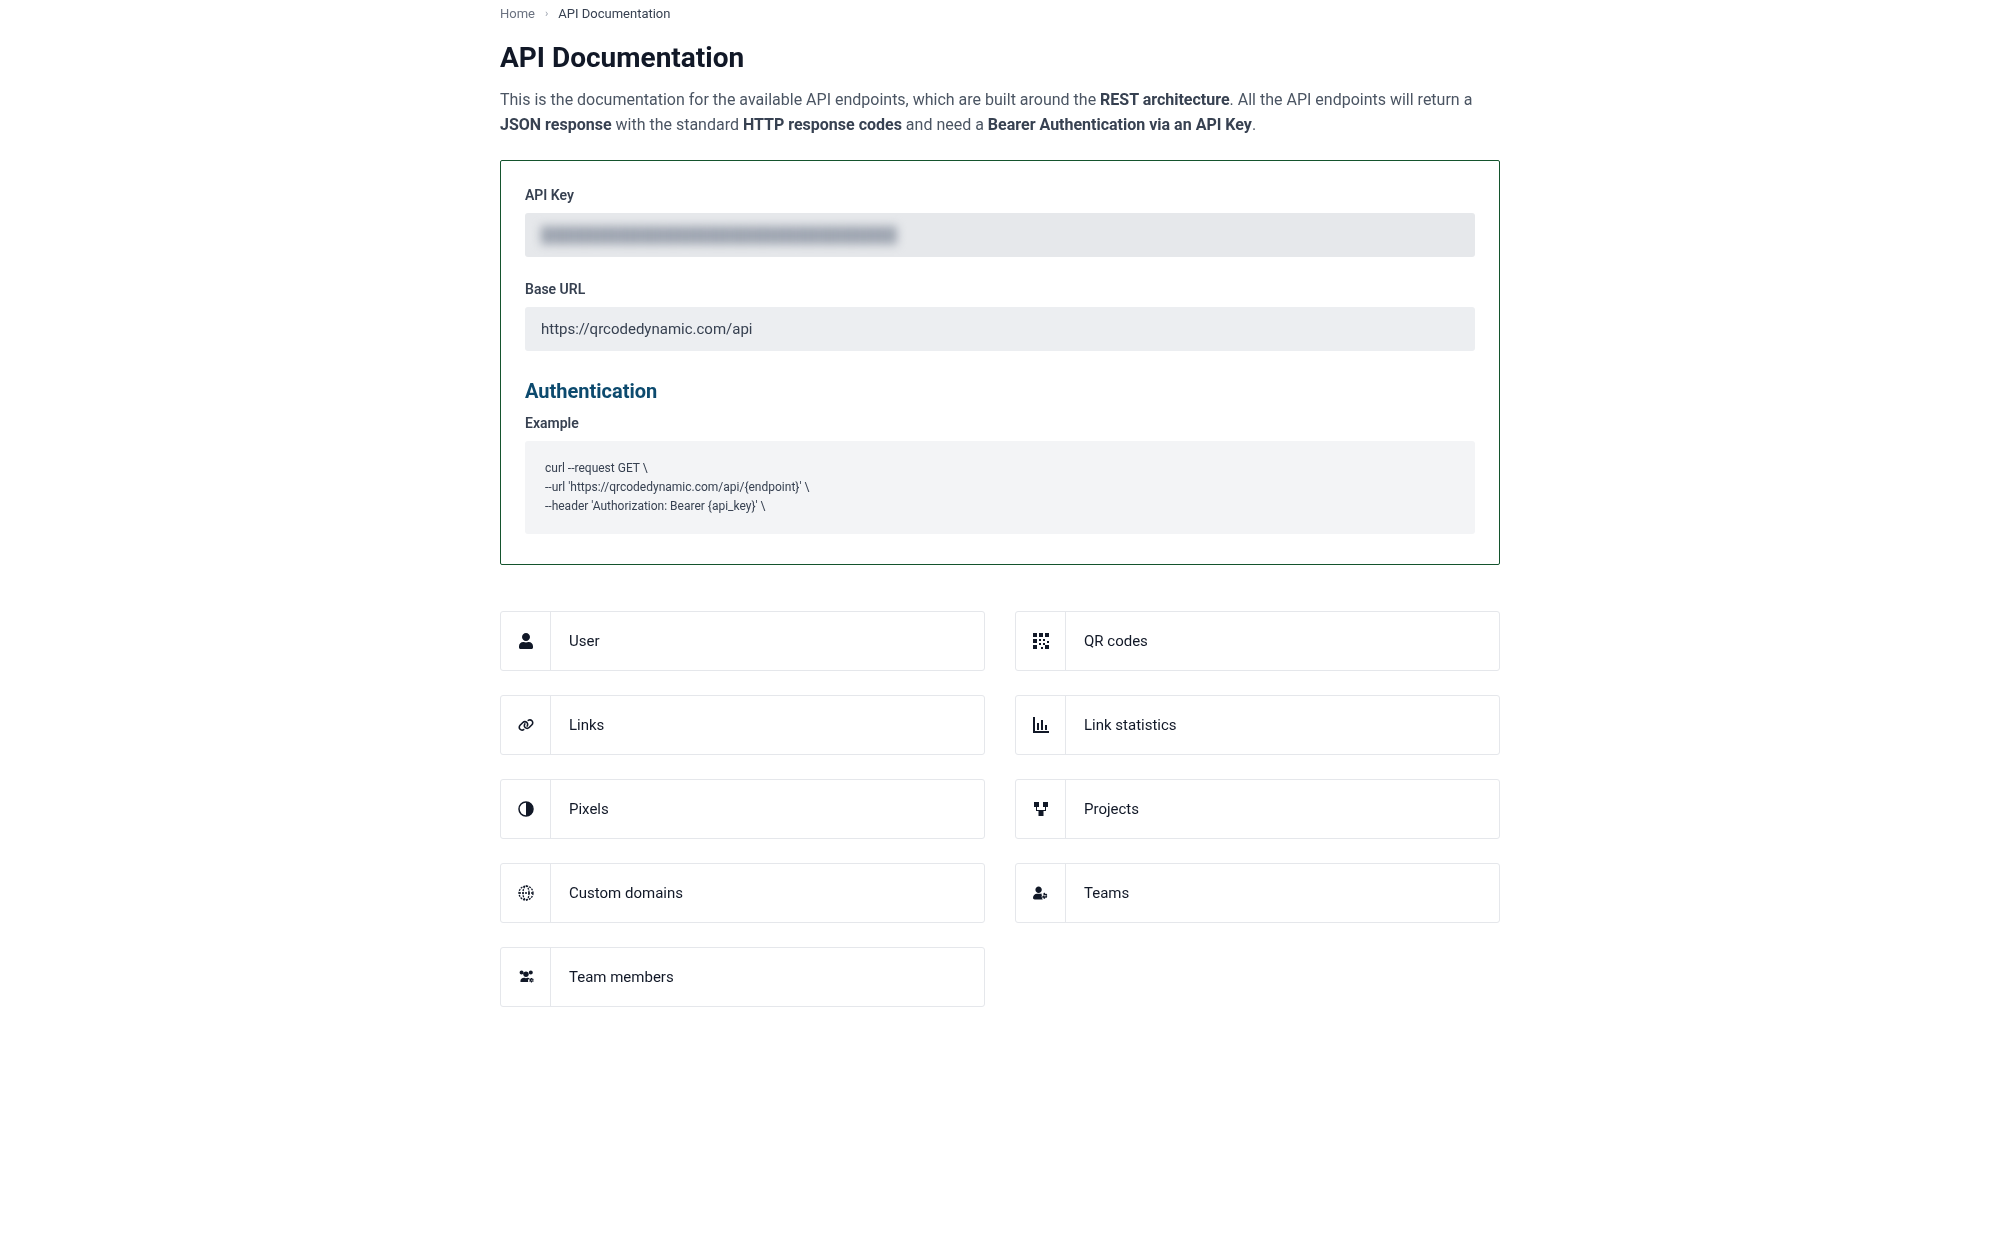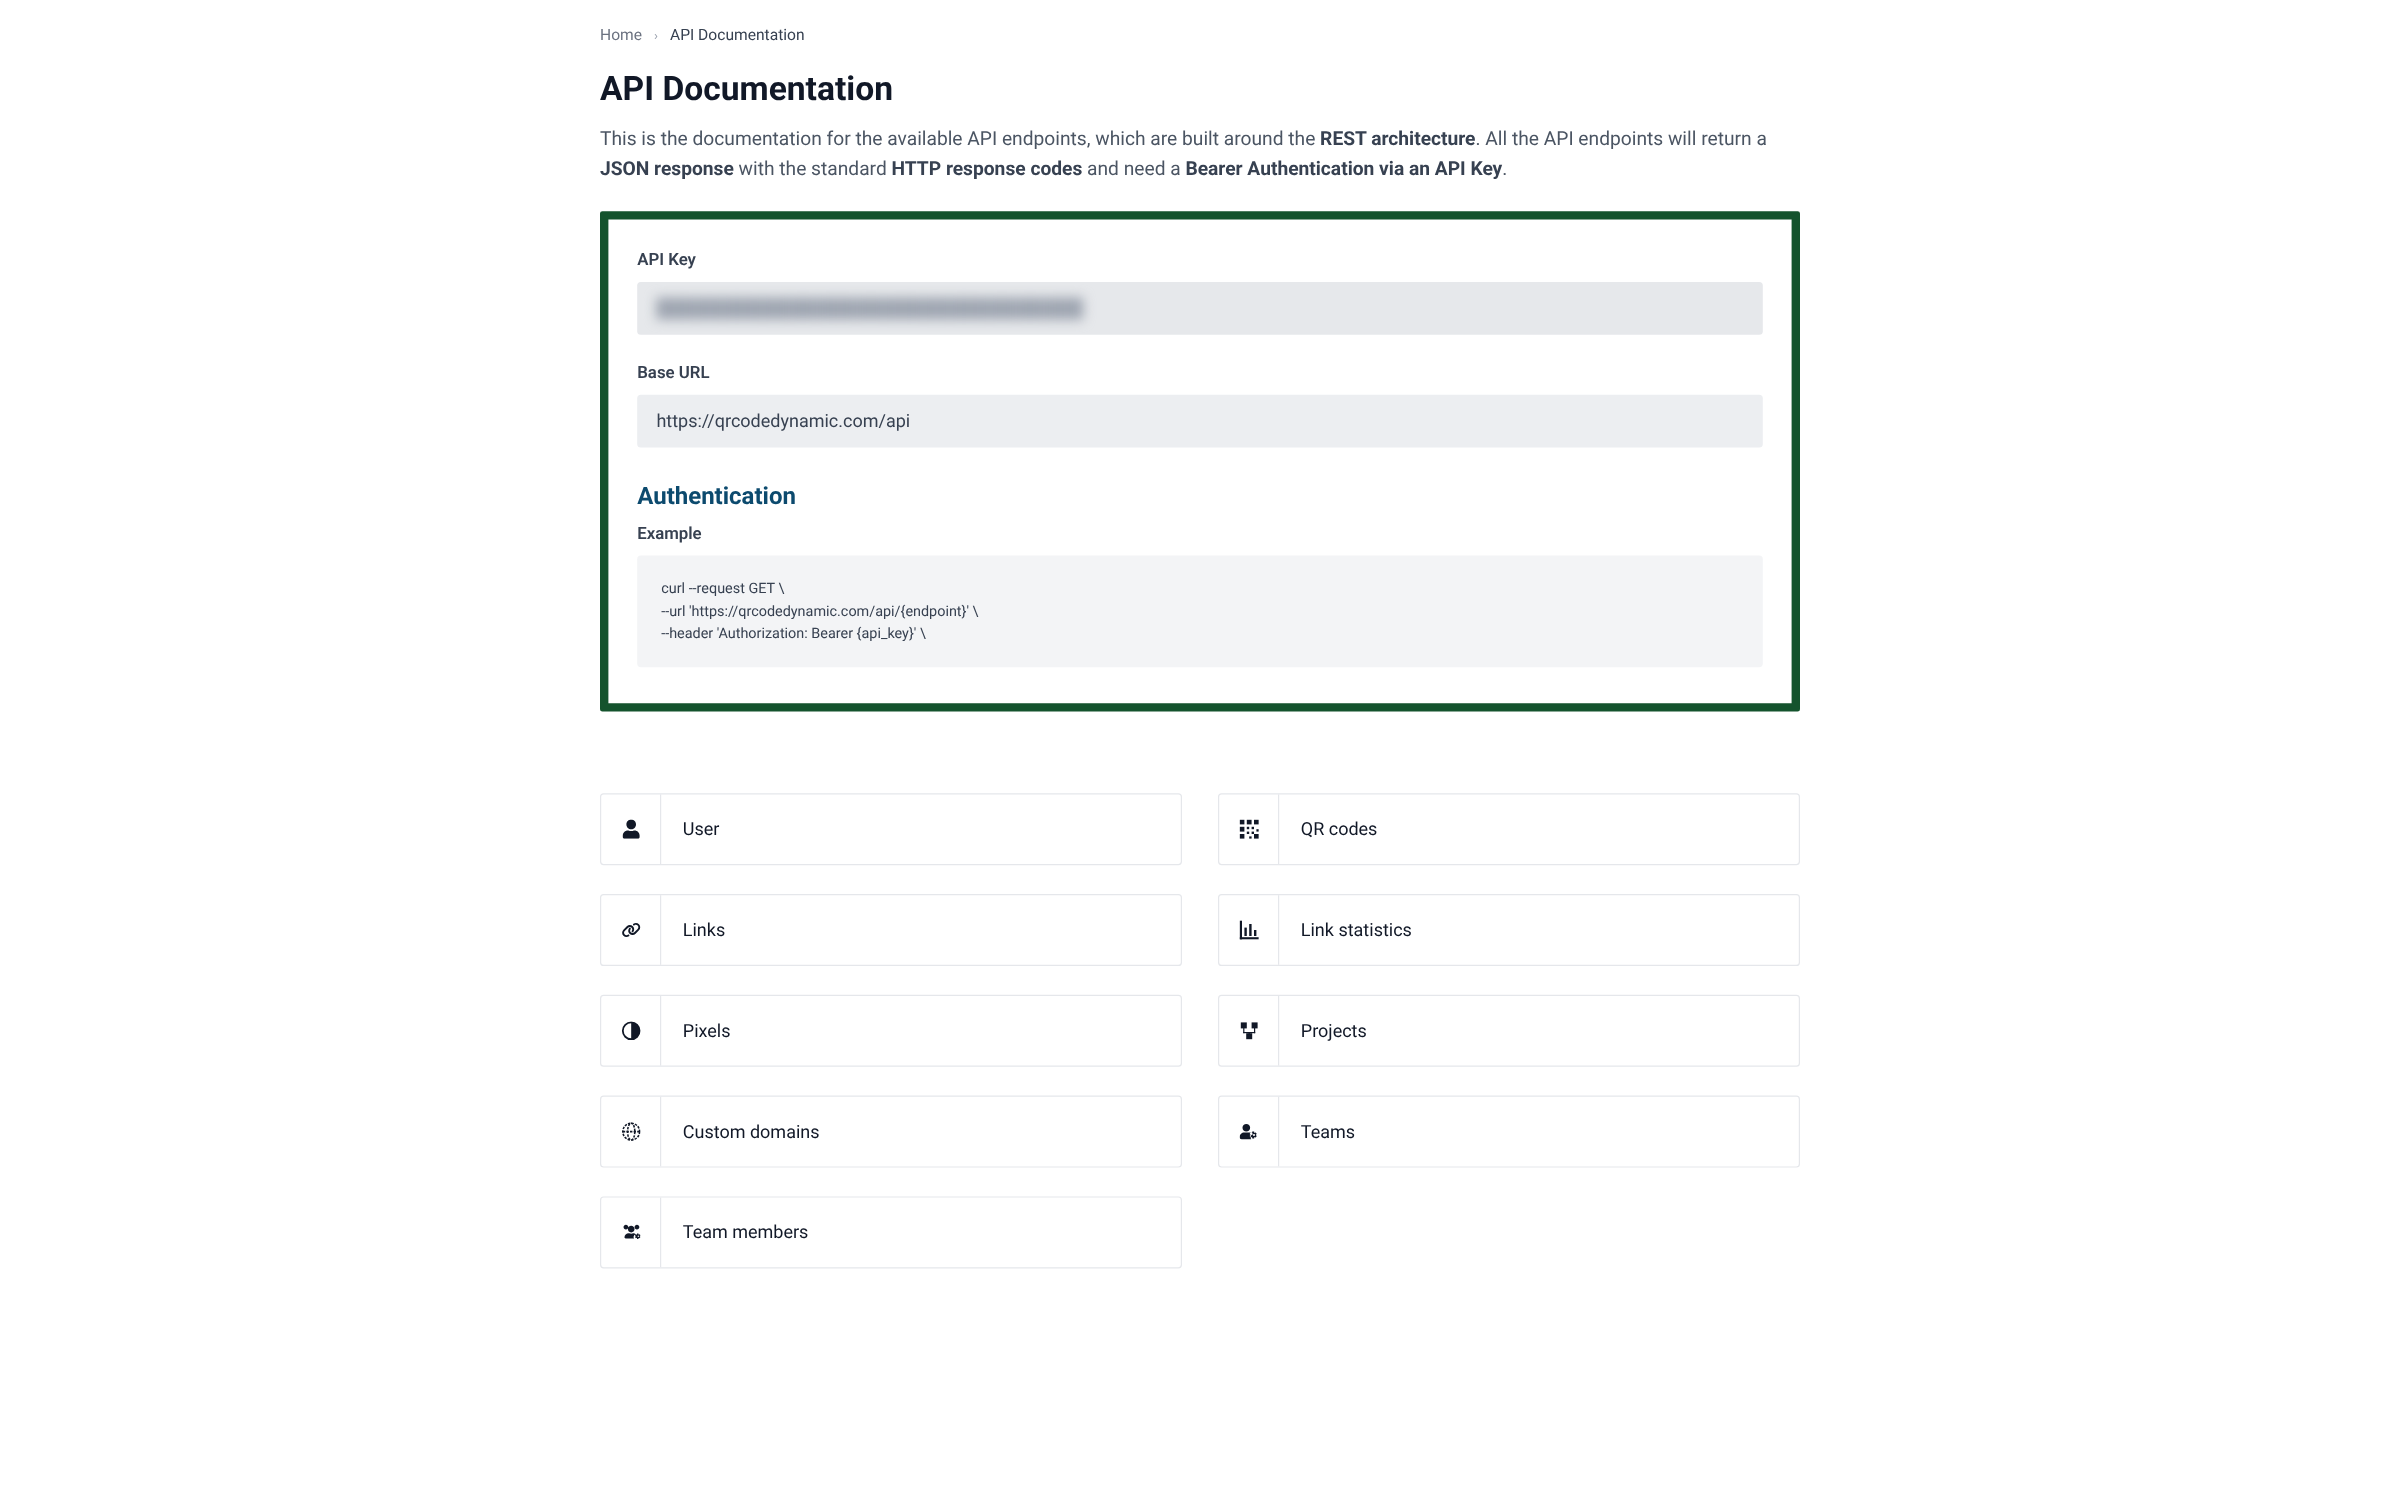--- a/index.html
+++ b/index.html
@@ -9,21 +9,21 @@
     }
     body {
       font-family: -apple-system, BlinkMacSystemFont, "Segoe UI", Roboto, "Helvetica Neue", Arial, sans-serif;
       background: #ffffff;
       color: #1f2937;
       padding: 0;
     }
     .container {
       max-width: 1020px;
       margin: 0 auto;
-      padding: 16px 10px 30px 10px;
+      padding: 0 10px 30px 10px;
     }
     .breadcrumb {
       font-size: 13px;
       color: #6b7280;
       padding: 6px 0 20px 0;
       display: flex;
       align-items: center;
       gap: 10px;
     }
     .breadcrumb a {
@@ -46,24 +46,24 @@
     p.intro {
       font-size: 16px;
       color: #4b5563;
       line-height: 1.55;
       margin-bottom: 22px;
     }
     p.intro b {
       color: #374151;
     }
     .panel {
-      border: 7px solid #14532d;
+      border: 1px solid #14532d;
       border-radius: 2px;
       padding: 26px 24px 30px 24px;
-      margin-bottom: 68px;
+      margin-bottom: 46px;
     }
     .label {
       font-size: 14px;
       font-weight: 600;
       color: #374151;
       margin-bottom: 10px;
     }
     .code-box {
       background: #eceef1;
       padding: 12px 16px;

